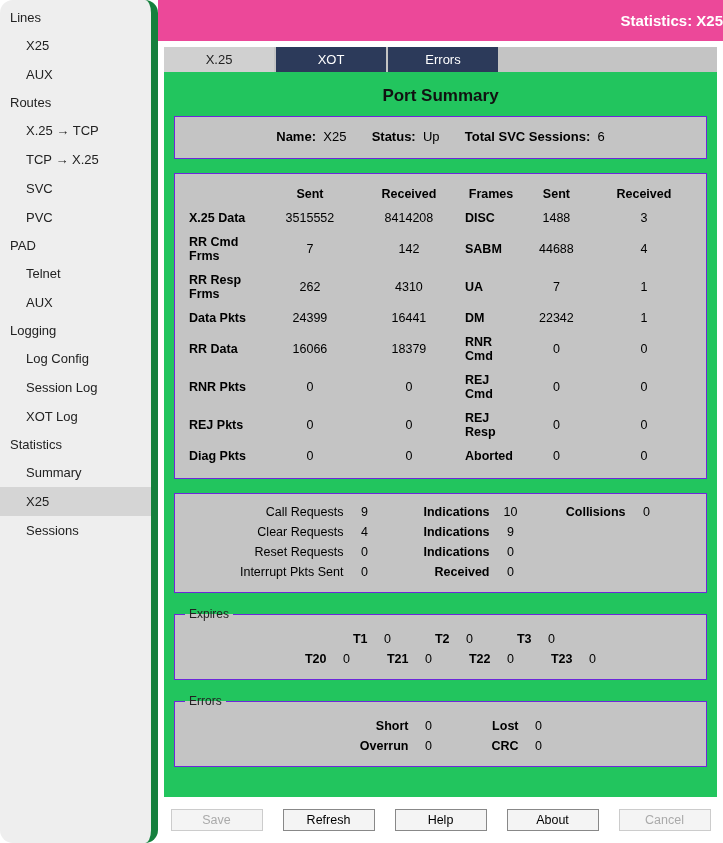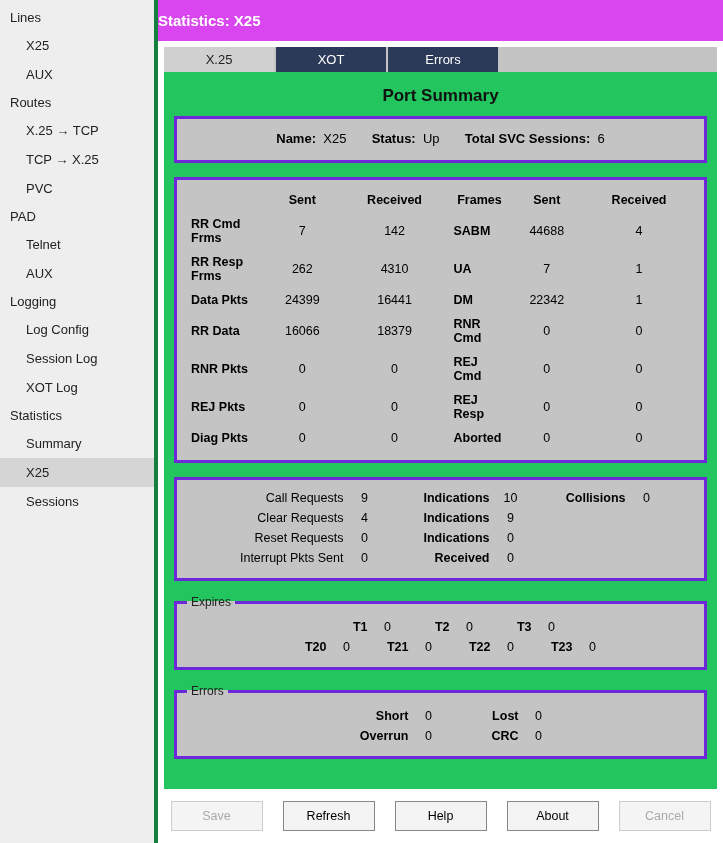--- a/index.html
+++ b/index.html
@@ -1,33 +1,33 @@
 <!DOCTYPE html>
 <html><head>
 <meta charset="utf-8">
 <style>
 * { box-sizing: border-box; margin: 0; padding: 0; }
 body { font-family: Arial, sans-serif; font-size: 13px; background: #fff; width: 723px; height: 843px; overflow: hidden; }
 .container { display: flex; height: 843px; }
-.sidebar { width: 158px; background: #eeeeee; border-right: 4px solid #15803d; overflow-y: auto; padding-top: 4px; }
+.sidebar { width: 158px; background: #eeeeee; border-right: 7px solid #15803d; overflow-y: auto; padding-top: 4px; border-radius: 13px; }
 .sidebar-group { padding: 6px 10px; color: #222; font-size: 13px; cursor: default; }
 .sidebar-item { padding: 7px 10px 7px 26px; color: #222; font-size: 13px; cursor: pointer; }
 .sidebar-item.active { background: #d5d5d5; }
 .main { flex: 1; display: flex; flex-direction: column; background: #fff; }
-.titlebar { background: #d946ef; color: #fff; text-align: left; padding: 12px 0; font-weight: bold; font-size: 15px; }
+.titlebar { background: #ec4899; color: #fff; text-align: right; padding: 12px 0; font-weight: bold; font-size: 15px; }
 .content-area { flex: 1; background: #c4c4c4; margin: 6px 6px 0 6px; display: flex; flex-direction: column; position: relative; }
 .tabs { display: flex; background: #c4c4c4; }
 .tab { flex: 0 0 auto; width: 110px; text-align: center; padding: 5px 0; background: #2c3a5a; color: #fff; font-size: 13px; cursor: pointer; margin-right: 2px; }
 .tab.active { background: #d0d0d0; color: #222; font-weight: normal; }
 .scroll-wrap { flex: 1; overflow-y: scroll; background: #22c55e; padding: 8px 10px 10px 10px; }
 .scroll-wrap::-webkit-scrollbar { width: 16px; }
 .scroll-wrap::-webkit-scrollbar-track { background: #e8e8e8; }
 .scroll-wrap::-webkit-scrollbar-thumb { background: #bbb; border: 1px solid #999; }
 .page-head { text-align: center; font-weight: bold; font-size: 17px; padding: 6px 0 10px 0; color: #111; }
-fieldset { border: 3px solid #6d28d9; margin-bottom: 14px; padding: 8px 10px 10px 10px; background: #c4c4c4; }
+fieldset { border: 1px solid #6d28d9; margin-bottom: 14px; padding: 8px 10px 10px 10px; background: #c4c4c4; }
 legend { font-size: 12px; color: #222; padding: 0 4px; }
 .summary-line { text-align: center; padding: 4px 0; font-size: 13px; }
 .summary-line b { font-weight: bold; }
 .summary-line .gap { display: inline-block; width: 18px; }
 .stats-table { width: 100%; border-collapse: collapse; font-size: 12.5px; }
 .stats-table th, .stats-table td { padding: 5px 4px; text-align: center; }
 .stats-table th { font-weight: bold; }
 .stats-table td.label { text-align: left; font-weight: bold; width: 78px; }
 .stats-table td.frame-label { text-align: left; font-weight: bold; width: 60px; }
 .calls-row { display: flex; align-items: center; padding: 3px 0; font-size: 12.5px; justify-content: center; }
@@ -35,34 +35,35 @@
 .calls-row .val { width: 26px; text-align: center; }
 .calls-row .lbl2 { font-weight: bold; text-align: right; padding: 0 8px 0 28px; width: 120px; }
 .calls-row .lbl3 { font-weight: bold; text-align: right; padding: 0 8px 0 28px; width: 110px; }
 .timer-row { text-align: center; padding: 3px 0; font-size: 12.5px; }
 .timer-row span.tl { font-weight: bold; display: inline-block; width: 32px; text-align: right; margin-left: 18px; }
 .timer-row span.tv { display: inline-block; width: 24px; text-align: center; margin-left: 8px; }
 .err-row { text-align: center; padding: 3px 0; font-size: 12.5px; }
 .err-row span.el { font-weight: bold; display: inline-block; width: 60px; text-align: right; margin-left: 18px; }
 .err-row span.ev { display: inline-block; width: 24px; text-align: center; margin-left: 8px; }
 .button-bar { display: flex; justify-content: center; gap: 20px; padding: 12px 0; background: #fff; }
-.button-bar button { width: 92px; height: 30px; border: 1px solid #888; background: #f4f4f4; font-size: 12.5px; cursor: pointer; }
+.button-bar button { width: 92px; height: 22px; border: 1px solid #888; background: #f4f4f4; font-size: 12.5px; cursor: pointer; }
 .button-bar button:disabled { color: #aaa; border-color: #ccc; cursor: not-allowed; }
 </style>
 </head>
 <body>
 
 <div class="container">
   <div class="sidebar" id="sidebar">
       <div class="sidebar-group">Lines</div>
       <div class="sidebar-item">X25</div>
       <div class="sidebar-item">AUX</div>
       <div class="sidebar-group">Routes</div>
       <div class="sidebar-item">X.25 → TCP</div>
       <div class="sidebar-item">TCP → X.25</div>
+      <div class="sidebar-item">SVC</div>
       <div class="sidebar-item">PVC</div>
       <div class="sidebar-group">PAD</div>
       <div class="sidebar-item">Telnet</div>
       <div class="sidebar-item">AUX</div>
       <div class="sidebar-group">Logging</div>
       <div class="sidebar-item">Log Config</div>
       <div class="sidebar-item">Session Log</div>
       <div class="sidebar-item">XOT Log</div>
       <div class="sidebar-group">Statistics</div>
       <div class="sidebar-item">Summary</div>
@@ -100,20 +101,28 @@
                 <th></th>
                 <th>Sent</th>
                 <th>Received</th>
                 <th>Frames</th>
                 <th>Sent</th>
                 <th>Received</th>
               </tr>
             </thead>
             <tbody id="statbody">
                 <tr>
+                  <td class="label">X.25 Data</td>
+                  <td>3515552</td>
+                  <td>8414208</td>
+                  <td class="frame-label">DISC</td>
+                  <td>1488</td>
+                  <td>3</td>
+                </tr>
+                <tr>
                   <td class="label">RR Cmd Frms</td>
                   <td>7</td>
                   <td>142</td>
                   <td class="frame-label">SABM</td>
                   <td>44688</td>
                   <td>4</td>
                 </tr>
                 <tr>
                   <td class="label">RR Resp Frms</td>
                   <td>262</td>

